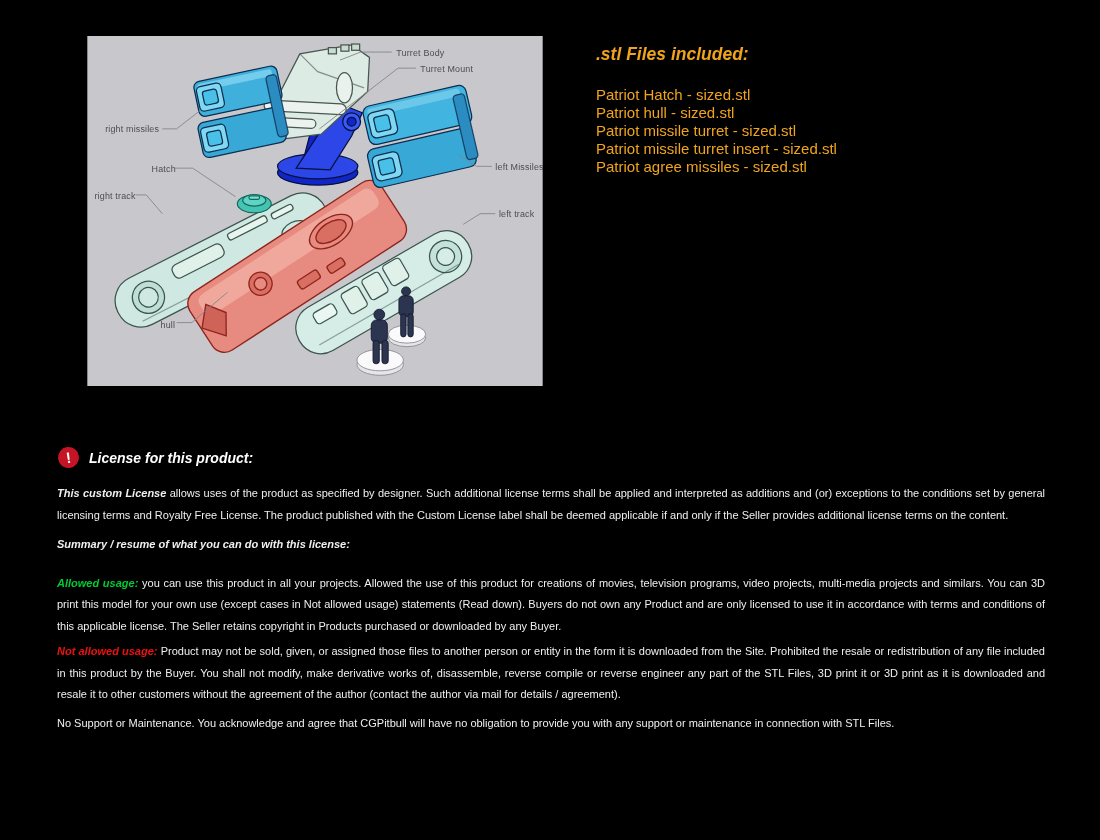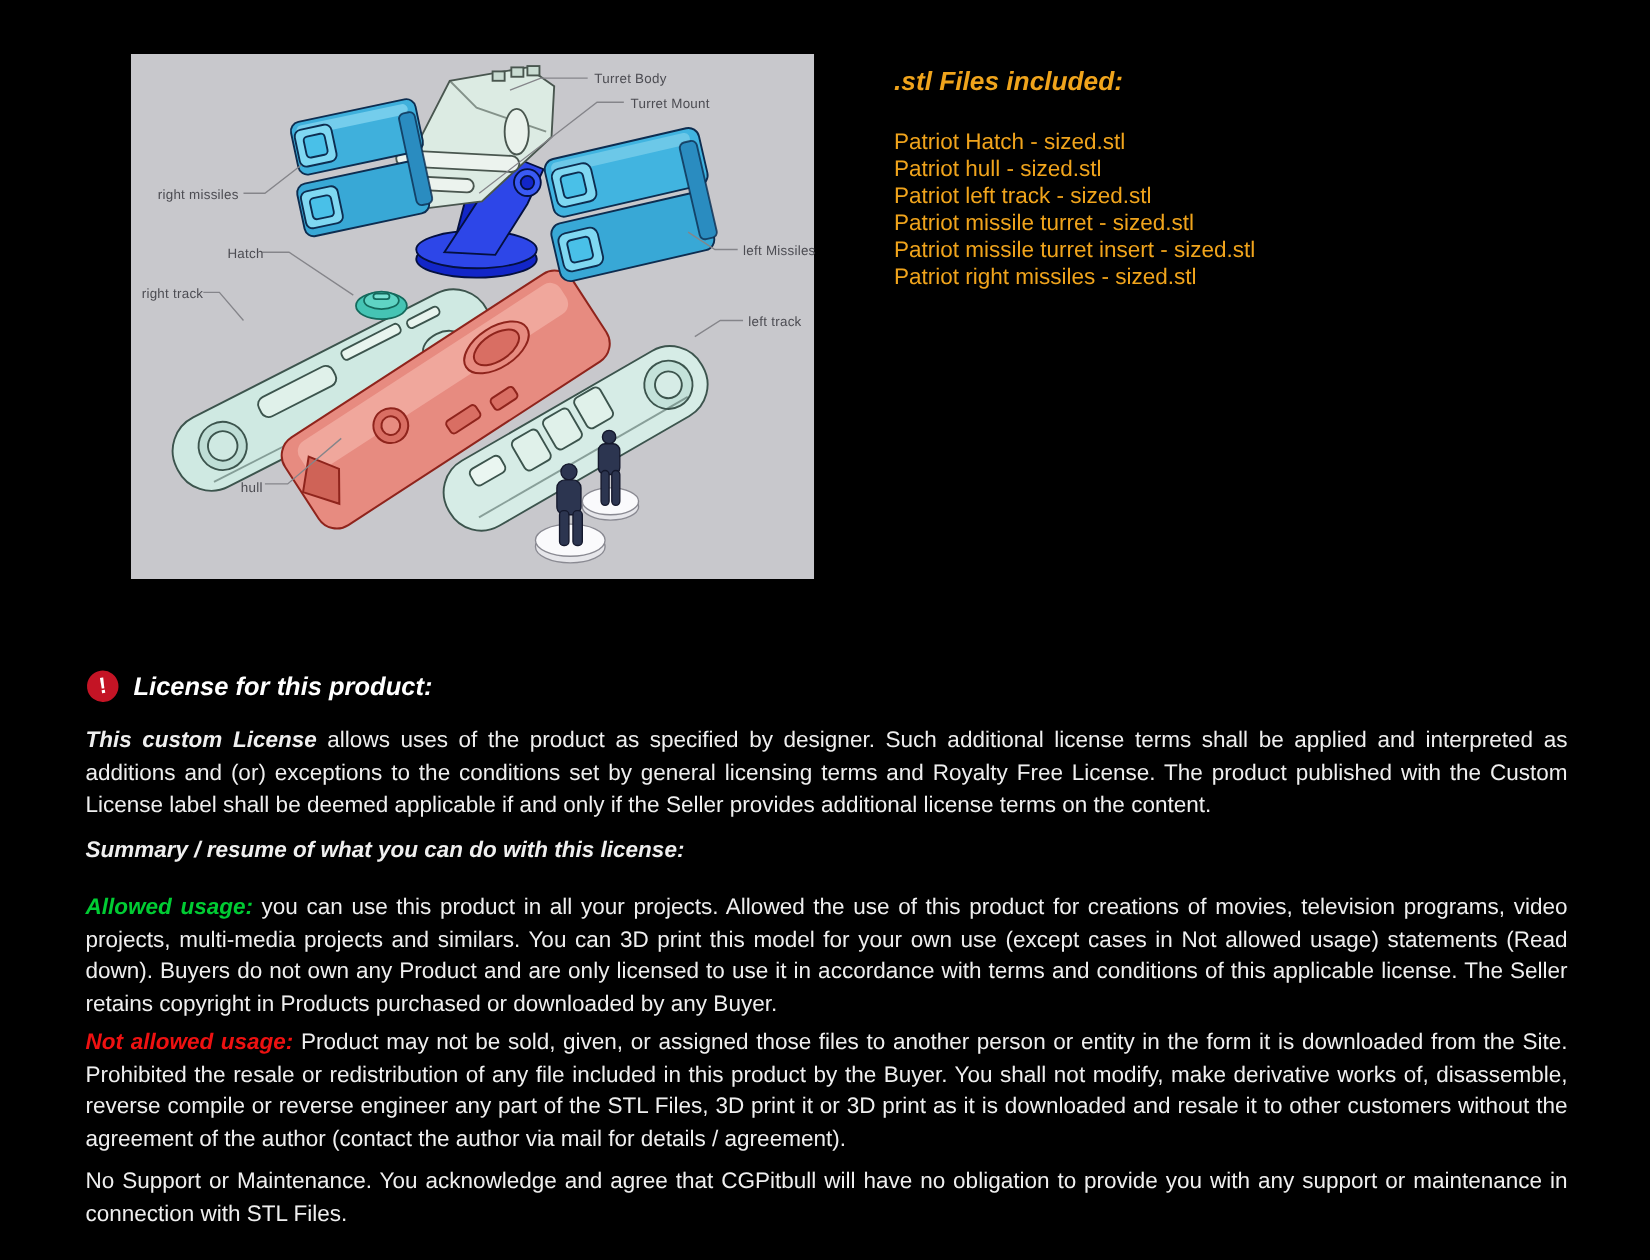--- a/index.html
+++ b/index.html
@@ -16,23 +16,23 @@
     color:#f0a41c;margin:12px 0 21px 0;
   }
   .stl-file{font-size:15px;line-height:18px;color:#f0a41c;}
 
   .license-head{position:absolute;left:58px;top:447px;display:flex;align-items:center;}
   .alert-icon{
     width:21px;height:21px;border-radius:50%;background:#c41425;
     color:#fff;font-weight:700;font-size:15px;line-height:21px;
     text-align:center;transform:rotate(-8deg);flex:0 0 auto;
   }
-  .license-title{font-style:italic;font-weight:700;font-size:17px;color:#fff;margin-left:10px;}
+  .license-title{font-style:italic;font-weight:700;font-size:14px;color:#fff;margin-left:10px;}
 
-  .body-copy{position:absolute;left:57px;top:483px;width:988px;font-size:15px;line-height:21.5px;text-align:justify;}
+  .body-copy{position:absolute;left:57px;top:483px;width:988px;font-size:11px;line-height:21.5px;text-align:justify;}
   .body-copy p{margin:0;}
   .p-intro{margin-bottom:8px !important;}
   .p-summary{margin-bottom:17px !important;font-style:italic;font-weight:700;}
   .p-allowed{margin-bottom:4px !important;}
   .p-notallowed{margin-bottom:7px !important;}
   .lead-bold{font-style:italic;font-weight:700;}
   .allowed-label{font-style:italic;font-weight:700;color:#00cc33;margin-top:40px;}
   .notallowed-label{font-style:italic;font-weight:700;color:#ee1111;}
 
   .diag-label{font-size:10px;fill:#4c4c52;letter-spacing:.2px;}
@@ -164,24 +164,23 @@
       <text class="diag-label" x="461" y="203">left track</text>
       <text class="diag-label" x="82" y="327">hull</text>
     </g>
   </svg>
 </div>
 
 <div class="stl-col">
   <h2 class="stl-heading">.stl Files included:</h2>
   <div class="stl-file">Patriot Hatch - sized.stl</div>
   <div class="stl-file">Patriot hull - sized.stl</div>
-  <div class="stl-file">Patriot left track - sized.stl</div>
   <div class="stl-file">Patriot missile turret - sized.stl</div>
   <div class="stl-file">Patriot missile turret insert - sized.stl</div>
-  <div class="stl-file">Patriot right missiles - sized.stl</div>
+  <div class="stl-file">Patriot agree missiles - sized.stl</div>
 </div>
 
 <div class="license-head">
   <div class="alert-icon">!</div>
   <div class="license-title">License for this product:</div>
 </div>
 
 <div class="body-copy">
   <p class="p-intro"><span class="lead-bold">This custom License</span><span> allows uses of the product as specified by designer. Such additional license terms shall be applied and interpreted as additions and (or) exceptions to the conditions set by general licensing terms and Royalty Free License. The product published with the Custom License label shall be deemed applicable if and only if the Seller provides additional license terms on the content.</span></p>
 

